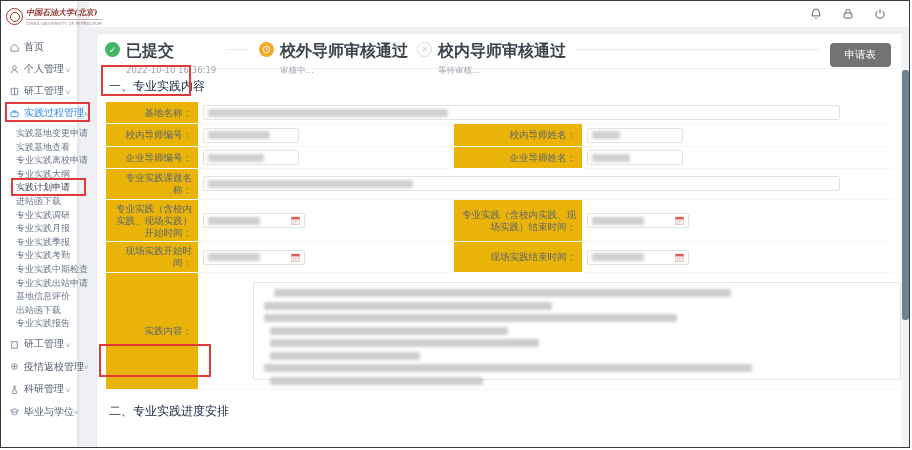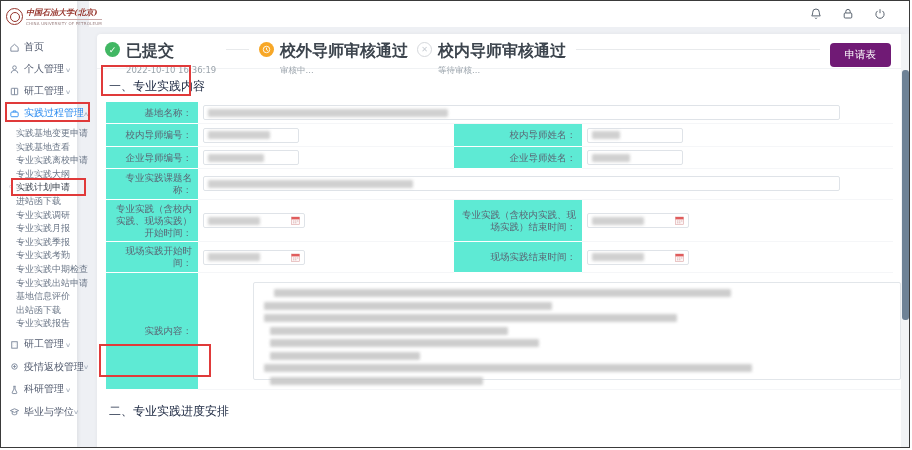--- a/index.html
+++ b/index.html
@@ -47,31 +47,31 @@
   .step { display: flex; align-items: flex-start; }
   .step1 { width: 154px; } .step2 { width: 158px; } .step3 { flex: 1; }
   .step-icon { width: 15px; height: 15px; border-radius: 50%; display: flex; align-items: center; justify-content: center; font-size: 9px; color: #fff; flex: none; margin-top: 1px; }
   .step-icon.done { background: #41b763; }
   .step-icon.progress { background: #f7a727; }
   .step-icon.pending { background: #fff; border: 1px solid #d5d8dc; color: #c9ced4; font-size: 8px; }
   .step-texts { margin-left: 6px; }
   .step-title { font-size: 16px; font-weight: bold; color: #3c444d; white-space: nowrap; }
   .step-sub { font-size: 8.5px; color: #9aa3ab; margin-top: 3px; white-space: nowrap; }
   .step-line { flex: 1; height: 1px; background: #e8eaec; margin: 8px 10px 0 10px; }
-  .apply-btn { margin-left: auto; background: #701a75; color: #fff; font-size: 10.5px; padding: 5px 15px; border-radius: 4px; border: none; flex: none; margin-top: 2px; cursor: pointer; white-space: nowrap; }
+  .apply-btn { margin-left: auto; background: #737373; color: #fff; font-size: 10.5px; padding: 5px 15px; border-radius: 4px; border: none; flex: none; margin-top: 2px; cursor: pointer; white-space: nowrap; }
   .hr { height: 1px; background: #f0f2f4; }
 
   
   .sec-title { font-size: 12px; font-weight: normal; color: #17233d; padding: 9px 0 7px 12px; }
   .sec-title.second { padding: 13px 0 4px 12px; }
 
   
   .form { margin: 0 12px 0 9px; font-size: 9.5px; }
   .frow { display: flex; align-items: stretch; }
-  .flabel { background: #5eead4; color: #5a6675; text-align: right; padding: 3px 6px; display: flex; align-items: center; justify-content: flex-end; border-bottom: 1px solid #fff; line-height: 1.25; }
+  .flabel { background: #eab308; color: #5a6675; text-align: right; padding: 3px 6px; display: flex; align-items: center; justify-content: flex-end; border-bottom: 1px solid #fff; line-height: 1.25; }
   .flabel.w1 { width: 92px; flex: none; }
   .flabel.w2 { width: 128px; flex: none; }
   .fval { flex: 1; display: flex; align-items: center; padding: 2px 5px; background: #fff; border-bottom: 1px solid #f5f6f8; }
   .fval.left { width: 256px; flex: none; }
   .fval.right { flex: 1; }
   .inp { background: #fff; border: 1px solid #dfe3e8; border-radius: 2px; height: 15px; display: flex; align-items: center; padding: 0 4px; }
   .inp.full { flex: 1; margin-right: 48px; }
   .inp.txt { width: 96px; }
   .inp.date { width: 102px; justify-content: space-between; }
   .redact { display: inline-block; height: 8px; background: #c8c8c8; filter: blur(1.4px); border-radius: 1px; opacity: .85; }

